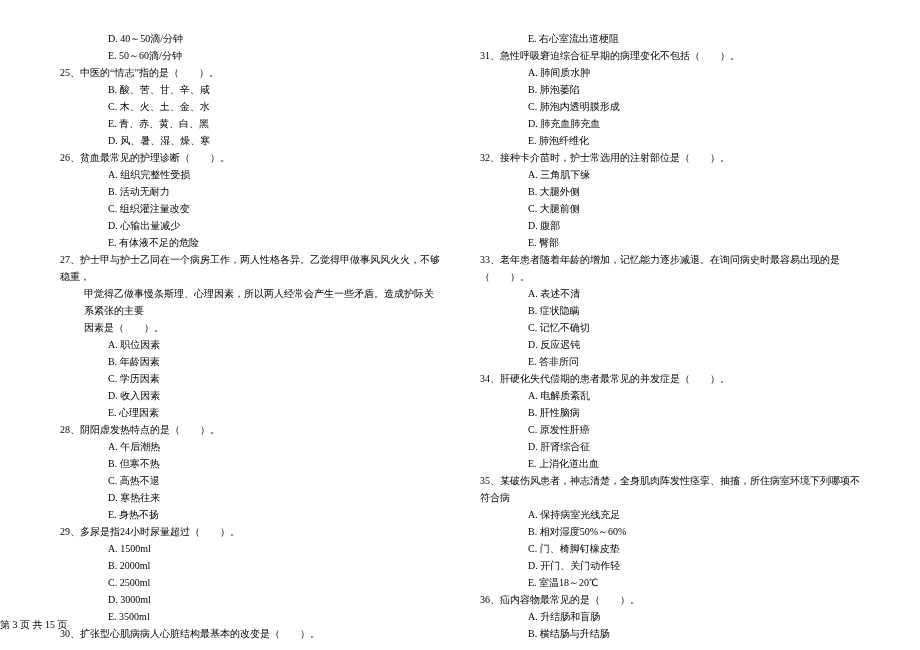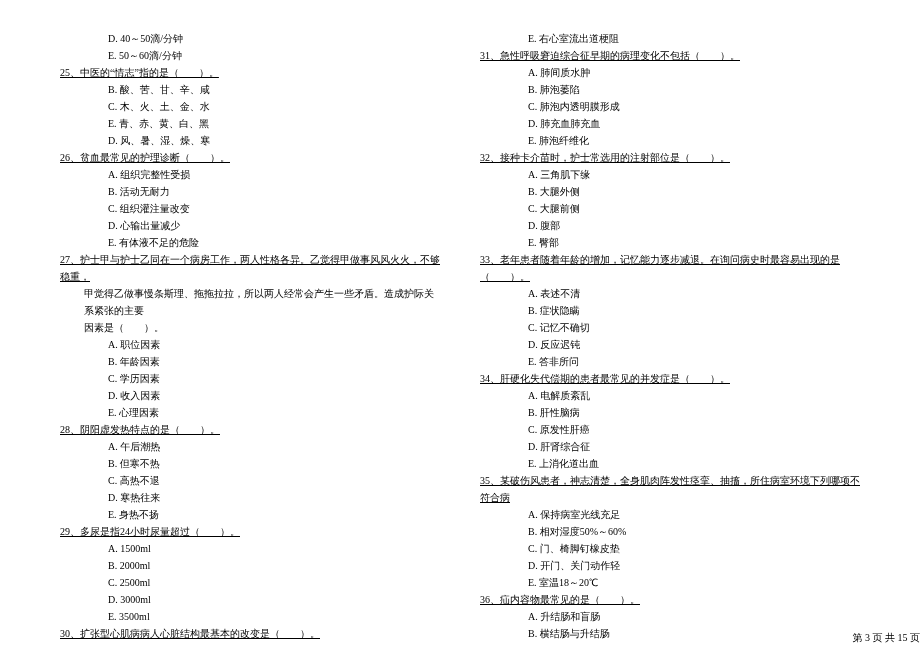--- a/index.html
+++ b/index.html
@@ -16,27 +16,27 @@
     .page {
       display: flex;
       padding: 30px 60px 0 60px;
       gap: 40px;
     }
     .col {
       flex: 1;
       line-height: 1.7;
     }
     .opt { padding-left: 48px; white-space: nowrap; }
-    .q { padding-left: 0; text-decoration: underline; }
+    .q { padding-left: 0; }
     .q-cont { padding-left: 24px; }
     .footer {
       position: absolute;
-      bottom: 5px;
+      bottom: 18px;
       width: 100%;
-      text-align: right;
+      text-align: left;
       font-size: 10px;
     }
   </style>
 </head>
 <body>
 
 <div class="page">
   <div class="col">
     <div class="opt">D. 40～50滴/分钟</div>
     <div class="opt">E. 50～60滴/分钟</div>
@@ -45,21 +45,21 @@
     <div class="opt">C. 木、火、土、金、水</div>
     <div class="opt">E. 青、赤、黄、白、黑</div>
     <div class="opt">D. 风、暑、湿、燥、寒</div>
     <div class="q">26、贫血最常见的护理诊断（　　）。</div>
     <div class="opt">A. 组织完整性受损</div>
     <div class="opt">B. 活动无耐力</div>
     <div class="opt">C. 组织灌注量改变</div>
     <div class="opt">D. 心输出量减少</div>
     <div class="opt">E. 有体液不足的危险</div>
     <div class="q">27、护士甲与护士乙同在一个病房工作，两人性格各异。乙觉得甲做事风风火火，不够稳重，</div>
-    <div class="q-cont">甲觉得乙做事慢条斯理、拖拖拉拉，所以两人经常会产生一些矛盾。造成护际关系紧张的主要</div>
+    <div class="q-cont">甲觉得乙做事慢条斯理、心理因素，所以两人经常会产生一些矛盾。造成护际关系紧张的主要</div>
     <div class="q-cont">因素是（　　）。</div>
     <div class="opt">A. 职位因素</div>
     <div class="opt">B. 年龄因素</div>
     <div class="opt">C. 学历因素</div>
     <div class="opt">D. 收入因素</div>
     <div class="opt">E. 心理因素</div>
     <div class="q">28、阴阳虚发热特点的是（　　）。</div>
     <div class="opt">A. 午后潮热</div>
     <div class="opt">B. 但寒不热</div>
     <div class="opt">C. 高热不退</div>

